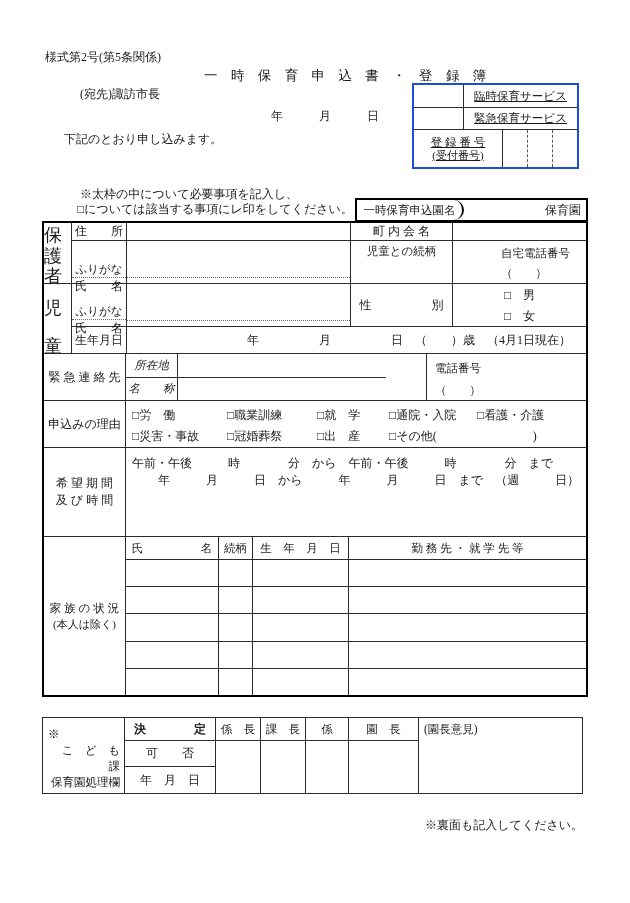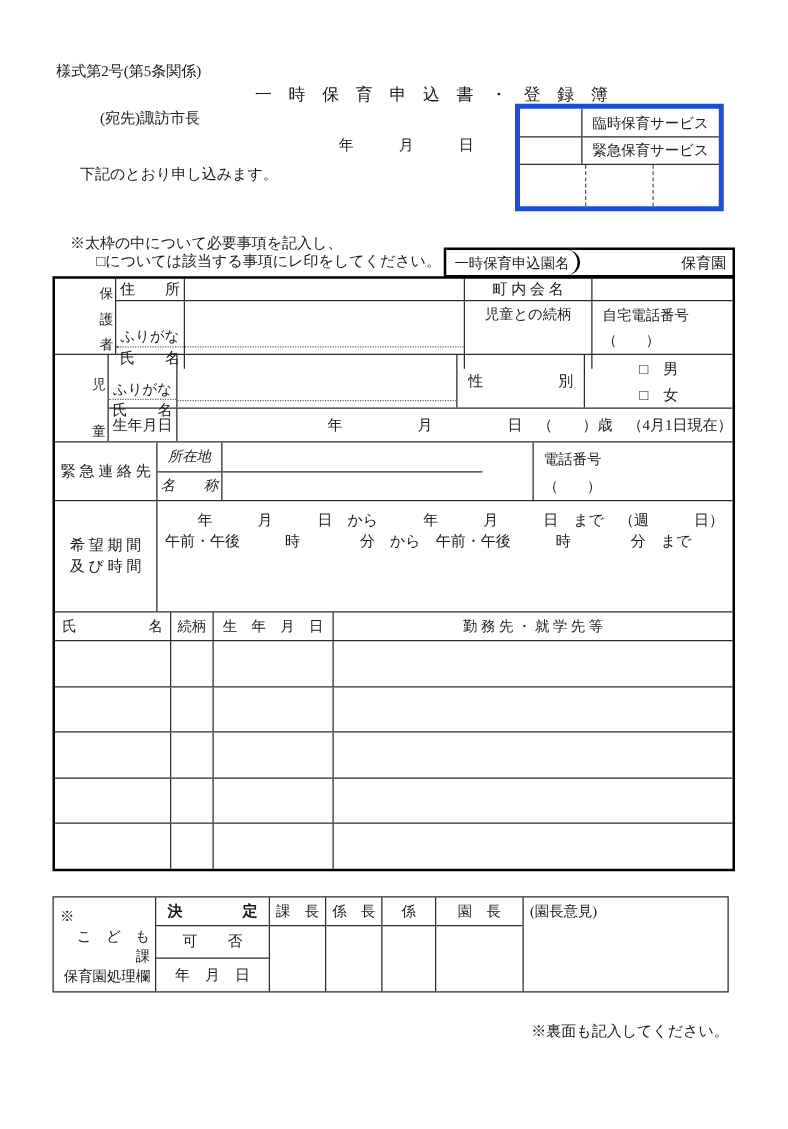--- a/index.html
+++ b/index.html
@@ -19,56 +19,56 @@
   .col { display:flex; flex-direction:column; }
   .f1 { flex:1; }
   .fs11 { font-size:11px; }  .fs115 { font-size:11.5px; }
 
   
   .form-number { left:45px; top:49px; }
   .doc-title  { left:204px; top:67px; font-size:13.5px; letter-spacing:5px; white-space:nowrap; }
   .addressee  { left:80px; top:86px; }
   .date-line  { left:271px; top:108px; }
   .intro      { left:64px; top:131px; }
-  .note1      { left:56px; top:186px; }
+  .note1      { left:80px; top:186px; }
   .note2      { left:77px; top:201px; }
 
   
-  .service-box { left:412px; top:83px; width:167px; height:86px; border:4px solid #1d4ed8; }
+  .service-box { left:412px; top:83px; width:167px; height:86px; border:2px solid #1d4ed8;text-decoration:underline; }
   .sb-row1 { height:23px; }
   .sb-row2 { height:22px; }
   .sb-row3 { flex:1; }
   .sb-check { width:50px; }
   .sb-label { flex:1; font-size:11.5px; }
   .sb-reglabel { width:89px; text-align:center; font-size:11.5px; line-height:13px; display:flex; flex-direction:column; justify-content:center; }
   .sb-num { flex:1; display:flex; }
   .sb-numcell { flex:1; }
   .sb-dash { border-left:1px dashed #555; }
 
   
   .garden-box { left:355px; top:198px; width:233px; height:24px; border:2px solid #000; display:flex; }
   .garden-label { width:107px; border-right:2px solid #000; font-size:11.5px;border-radius:10px; }
   .garden-value { flex:1; display:flex; align-items:center; justify-content:flex-end; padding-right:5px; }
 
   
   .main-table { left:42px; top:221px; width:546px; height:476px; border:2.5px solid #000; display:flex; flex-direction:column; }
-  .vlabel { width:28px; font-size:11px; display:flex; justify-content:flex-end;margin-left:21px; }
+  .vlabel { width:28px; font-size:18px; display:flex; justify-content:flex-start; }
   .vlabel .vtxt { width:14px; text-align:center; word-break:break-all; }
   .lab55 { width:55px; }
   .val225 { width:224px; }
   .lab103 { width:102px; }
   .sec-guardian { height:61px; }
   .g-row-addr { height:21px; }
   .g-row-names { flex:1; }
   .half-top { height:17px;margin-top:20px; }
   .child-sec { height:70px; }
   .c-names { height:43px; }
   .c-birth { flex:1; }
   .relation-cell { font-size:11.5px; text-align:center; padding-top:3px; }
-  .phone-cell { padding:2px 0 0 8px; font-size:11.5px; line-height:20px; }
+  .phone-cell { padding:2px 0 0 8px; font-size:11.5px; line-height:20px;margin-left:40px; }
   .sex-cell { font-size:12px; }
   .mf-cell { text-align:center; line-height:21px; padding-top:1px; }
   .birth-val { padding-top:5px; white-space:nowrap; }
   .sec-emerg { height:47px; }
   .emerg-label { width:82px; }
   .e-sub { width:52px; font-size:11.5px;font-style:italic; }
   .e-val { flex:1; }
   .e-phone { width:160px; padding:3px 0 0 8px; font-size:11.5px; line-height:22px;margin-left:40px; }
   .sec-reason { height:47px; }
   .reason-label { width:82px; }
@@ -114,20 +114,24 @@
 <div class="abs service-box col">
   <div class="row sb-row1 bb1">
     <div class="sb-check br1"></div>
     <div class="sb-label cc">臨時保育サービス</div>
   </div>
   <div class="row sb-row2 bb1">
     <div class="sb-check br1"></div>
     <div class="sb-label cc">緊急保育サービス</div>
   </div>
   <div class="row sb-row3">
+    <div class="sb-reglabel br1">
+      <span>登 録 番 号</span>
+      <span class="fs11">(受付番号)</span>
+    </div>
     <div class="sb-num">
       <div class="sb-numcell"></div>
       <div class="sb-numcell sb-dash"></div>
       <div class="sb-numcell sb-dash"></div>
     </div>
   </div>
 </div>
 
 <div class="abs garden-box">
   <div class="garden-label cc">一時保育申込園名</div>
@@ -207,33 +211,51 @@
         <div class="e-sub br1 cc">名　　称</div>
         <div class="e-val"></div>
       </div>
     </div>
     <div class="e-phone bl1">
       <div>電話番号</div>
       <div>（　　）</div>
     </div>
   </div>
 
+  <div class="row sec-reason bb1">
+    <div class="reason-label br1 cc">申込みの理由</div>
+    <div class="reason-grid nw">
+      <div>□労　働</div>
+      <div>□職業訓練</div>
+      <div>□就　学</div>
+      <div>□通院・入院</div>
+      <div>□看護・介護</div>
+      <div>□災害・事故</div>
+      <div>□冠婚葬祭</div>
+      <div>□出　産</div>
+      <div class="span2">□その他(　　　　　　　　)</div>
+    </div>
+  </div>
 
   <div class="row sec-period bb1">
     <div class="period-label br1 cc col">
       <div>希 望 期 間</div>
       <div>及 び 時 間</div>
     </div>
     <div class="period-content nw">
+      <div>午前・午後　　　時　　　　分　から　午前・午後　　　時　　　　分　まで</div>
       <div><span class="indent26">年　　　月　　　日　から　　　年　　　月　　　日　まで　（週　　　日）</span></div>
-      <div>午前・午後　　　時　　　　分　から　午前・午後　　　時　　　　分　まで</div>
     </div>
   </div>
 
   <div class="row sec-family">
+    <div class="family-label br1 cc col">
+      <div>家 族 の 状 況</div>
+      <div class="fs11">(本人は除く)</div>
+    </div>
     <div class="fam-table">
       <div class="row fam-head bb1">
         <div class="fc1 br1 cc">氏　　　　　名</div>
         <div class="fc2 br1 cc">続柄</div>
         <div class="fc3 br1 cc">生　年　月　日</div>
         <div class="f1 cc nw">勤 務 先 ・ 就 学 先 等</div>
       </div>
       <div class="row fam-row bb1">
         <div class="fc1 br1"></div>
           <div class="fc2 br1"></div>
@@ -272,28 +294,28 @@
   <div class="office-label br1">
     <div>※</div>
     <div class="ctr">こ　ど　も　課</div>
     <div class="ctr">保育園処理欄</div>
   </div>
   <div class="col dec-col br1">
     <div class="dec-head bb1 cc">決　　　　定</div>
     <div class="dec-ok bb1 cc">可　　否</div>
     <div class="f1 cc">年　月　日</div>
   </div>
+  <div class="stamp-col st2 br1">
+    <div class="stamp-head bb1 cc">係　長</div>
+    <div class="f1"></div>
+  </div>
   <div class="stamp-col st1 br1">
     <div class="stamp-head bb1 cc">課　長</div>
     <div class="f1"></div>
   </div>
-  <div class="stamp-col st2 br1">
-    <div class="stamp-head bb1 cc">係　長</div>
-    <div class="f1"></div>
-  </div>
   <div class="stamp-col st3 br1">
     <div class="stamp-head bb1 cc">係</div>
     <div class="f1"></div>
   </div>
   <div class="stamp-col st4 br1">
     <div class="stamp-head bb1 cc">園　長</div>
     <div class="f1"></div>
   </div>
   <div class="opinion">(園長意見)</div>
 </div>

